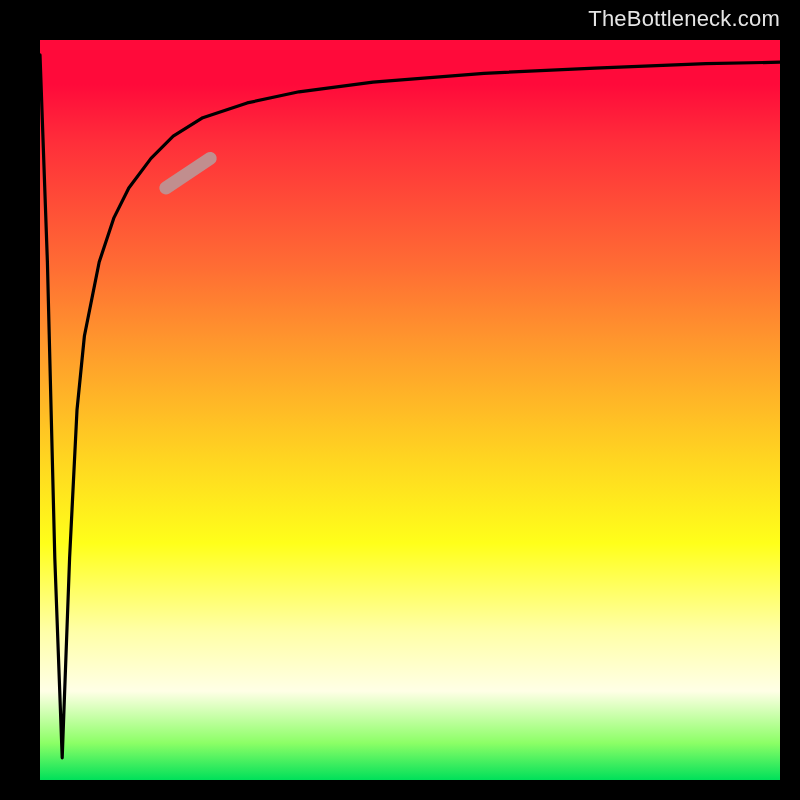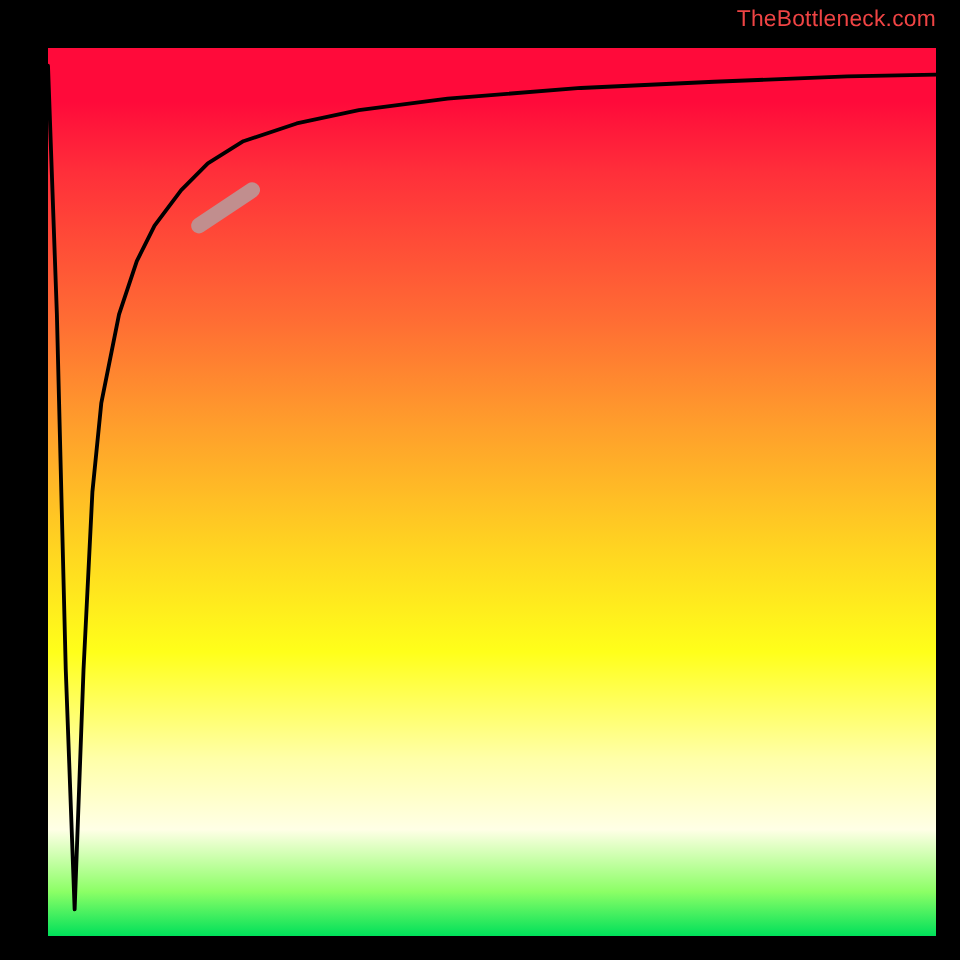--- a/index.html
+++ b/index.html
@@ -35,22 +35,22 @@
       #ffffa8 80%,
       #ffffe6 88%,
       #8cff66 95%,
       #00e05a 100%
     );
   }
   .watermark {
     position: absolute;
     top: 6px;
     right: 20px;
-    color: #ef4444;
-    font-size: 19px;
+    color: #e5e5e5;
+    font-size: 22px;
     letter-spacing: 0.2px;
     user-select: none;
   }
   svg.curve {
     position: absolute;
     left: 40px;
     top: 40px;
     width: 740px;
     height: 740px;
     overflow: visible;

